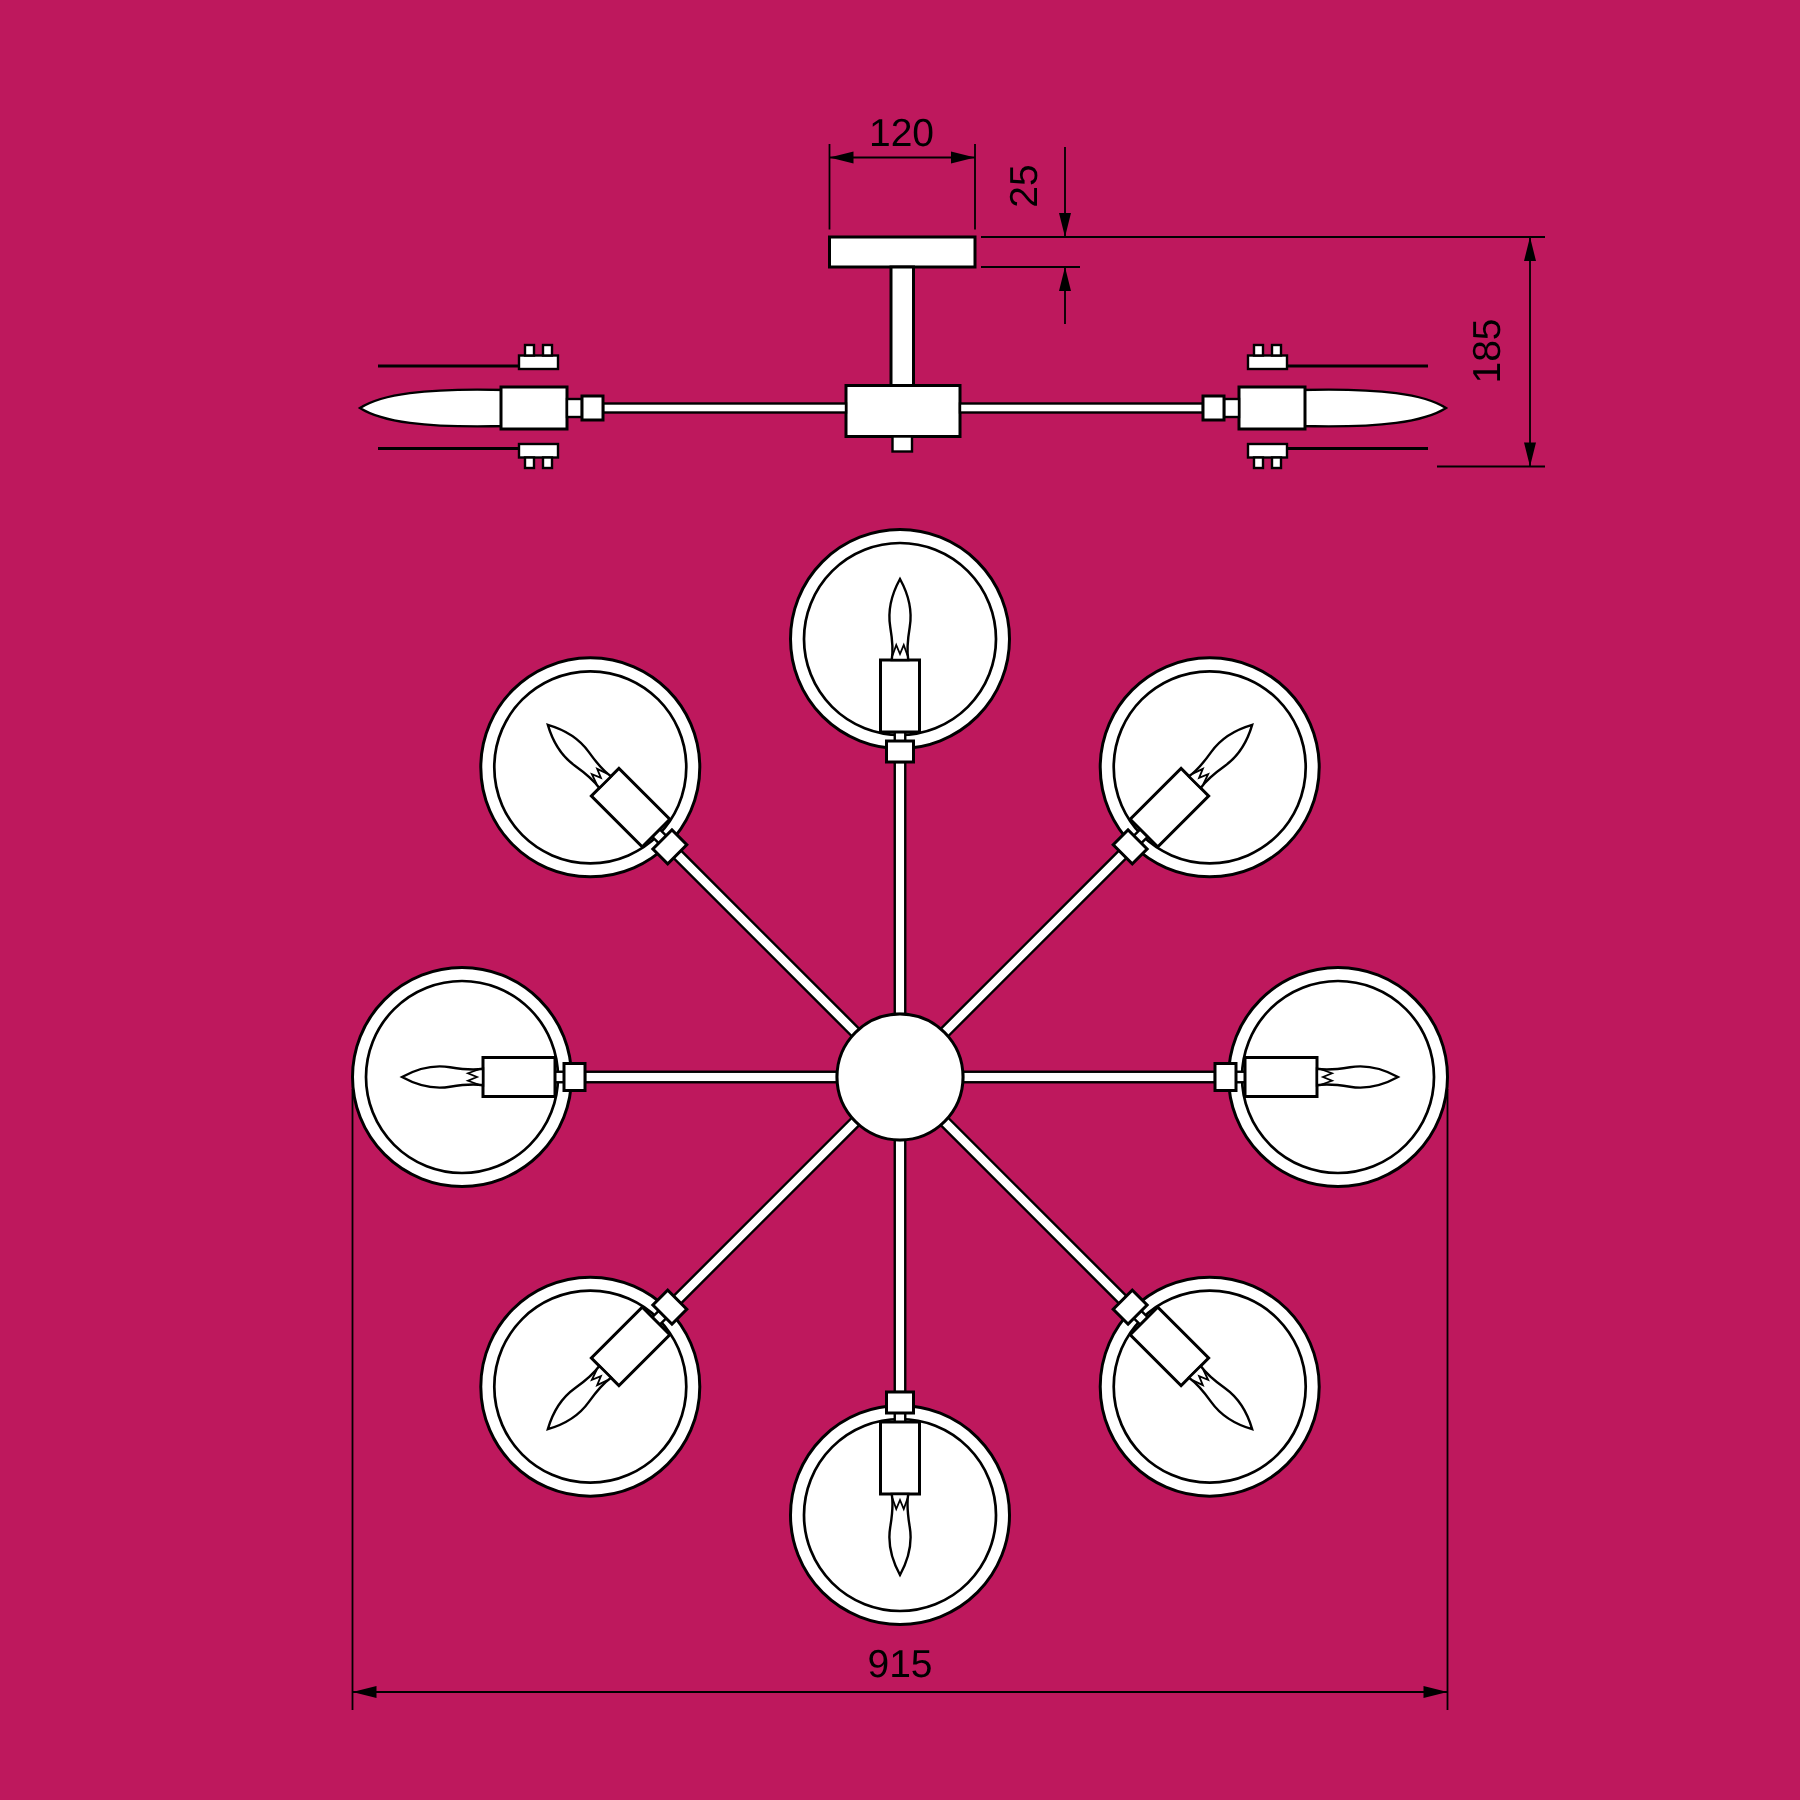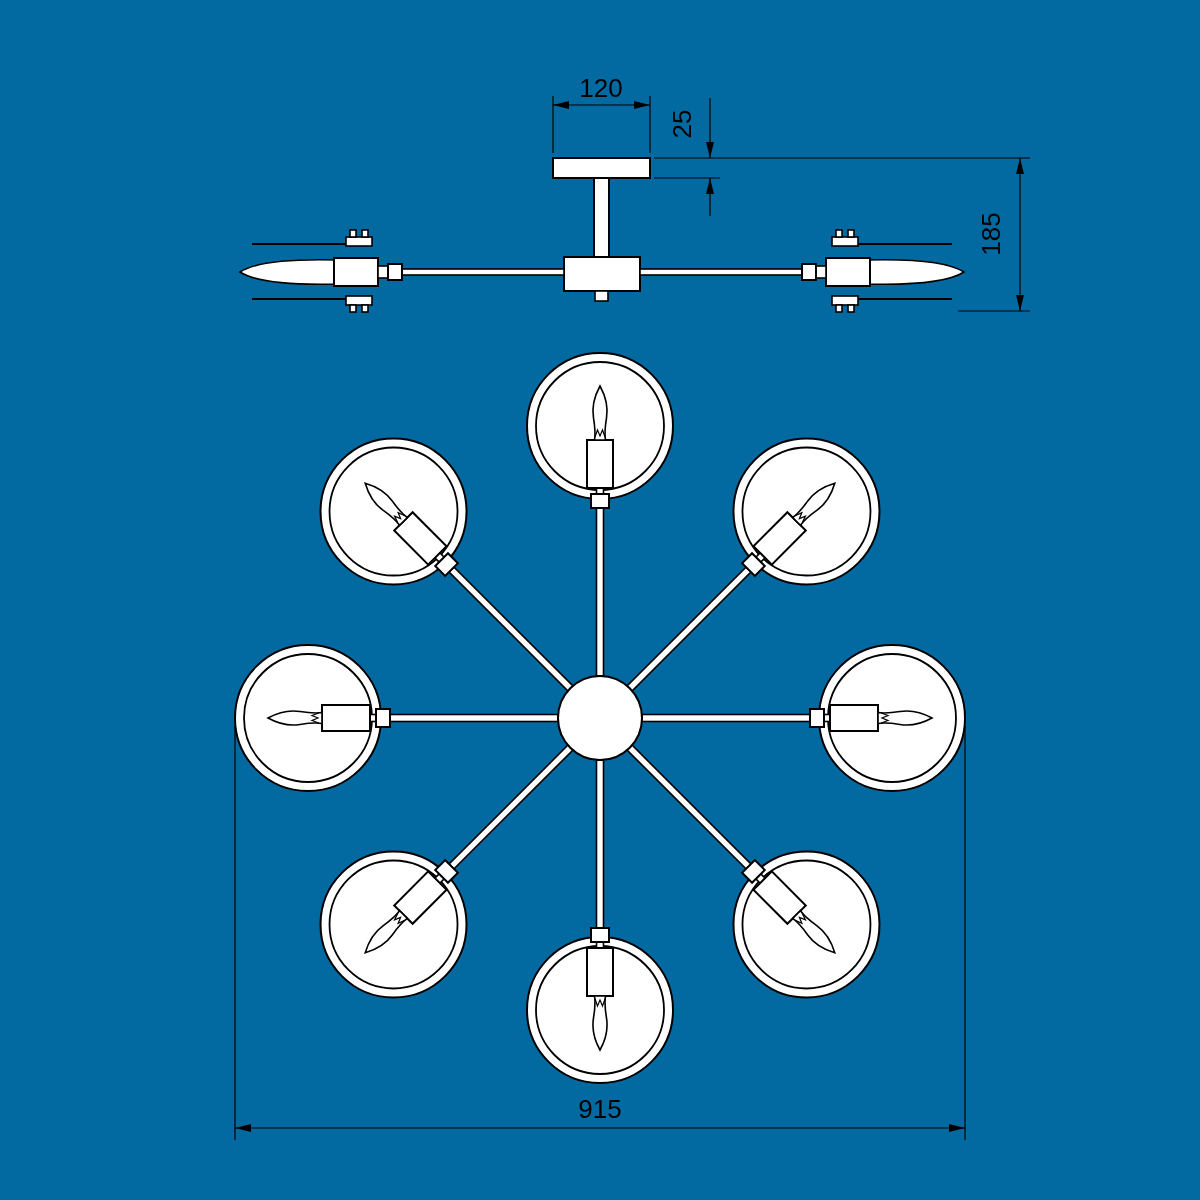--- a/index.html
+++ b/index.html
@@ -1,16 +1,16 @@
 <!DOCTYPE html>
 <html><head>
 <meta charset="utf-8">
 <style>
   html,body{margin:0;padding:0;background:#ffffff}
-  .stage{width:1200px;height:1200px;background:#0369a1;position:relative;font-family:"Liberation Sans",sans-serif}
+  .stage{width:1200px;height:1200px;background:#be185d;position:relative;font-family:"Liberation Sans",sans-serif}
   svg{display:block}
   .fw{fill:#ffffff;stroke:#000000;stroke-width:2}
   .fw15{fill:#ffffff;stroke:#000000;stroke-width:1.6}
   .c2{fill:none;stroke:#000000;stroke-width:1.8}
   .ln{stroke:#000000;stroke-width:2;fill:none}
   .dim{stroke:#000000;stroke-width:1.2;fill:none}
   .ar{fill:#000000;stroke:none}
   .dimtext{font-family:"Liberation Sans",sans-serif;font-size:26px;fill:#000000}
 </style>
 </head>

